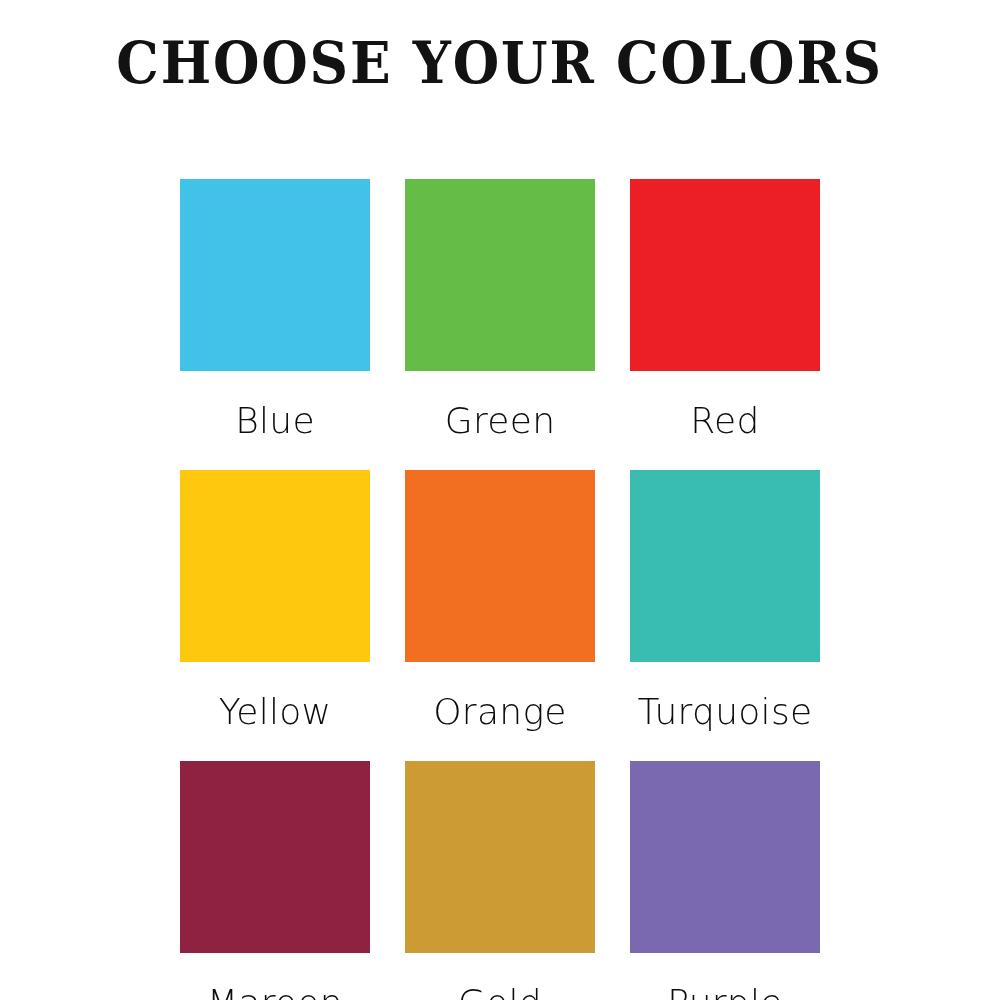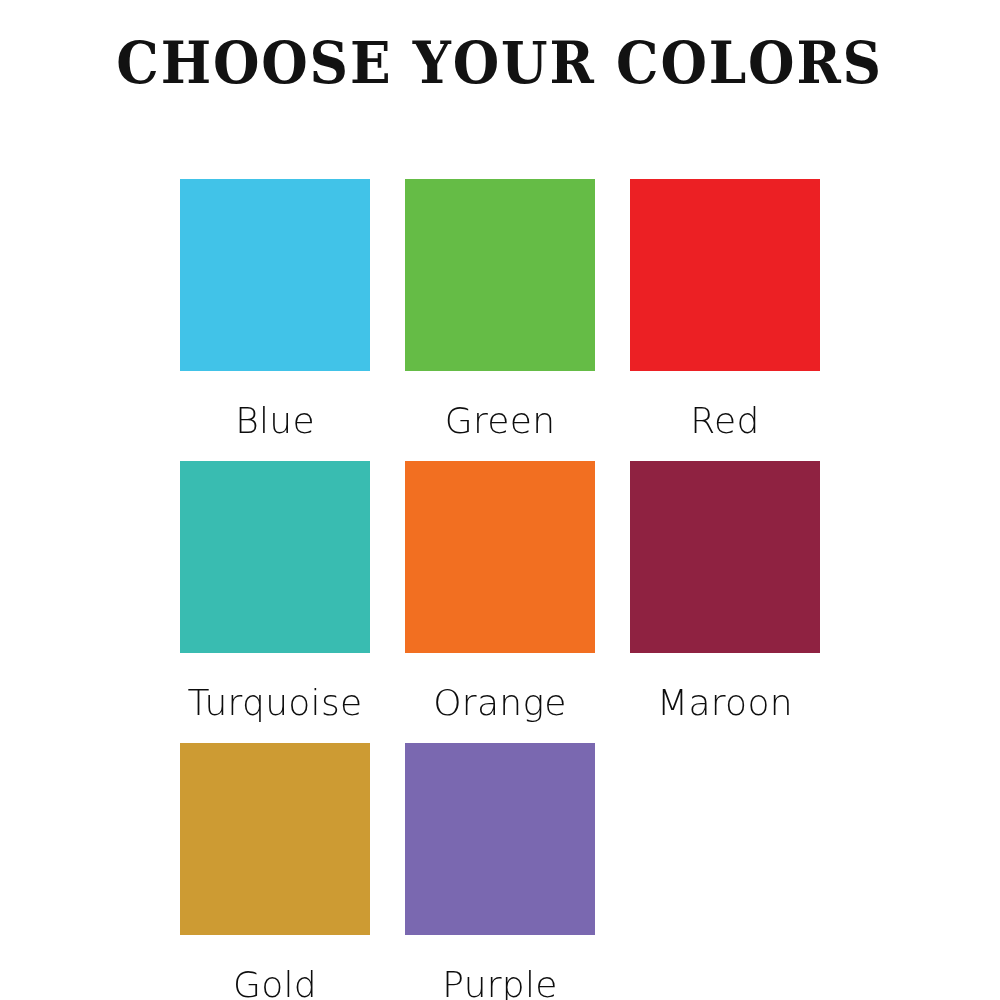--- a/index.html
+++ b/index.html
@@ -64,21 +64,21 @@
   }
 
   .swatch-label {
     font-family: "DejaVu Sans", sans-serif;
     font-weight: 300;
     font-size: 36px;
     line-height: 1;
     color: #0d0d0d;
     text-align: center;
     padding-top: 32px;
-    padding-bottom: 22px;
+    padding-bottom: 31px;
     letter-spacing: 0.3px;
     white-space: nowrap;
   }
 </style>
 </head>
 <body style="background-color: rgb(255, 255, 255);">
 
 <div class="poster">
 
   <h1 class="title">CHOOSE YOUR COLORS</h1>
@@ -93,29 +93,33 @@
     <div class="cell">
       <div class="swatch" style="background-color: rgb(101, 188, 70);"></div>
       <div class="swatch-label">Green</div>
     </div>
 
     <div class="cell">
       <div class="swatch" style="background-color: rgb(236, 32, 36);"></div>
       <div class="swatch-label">Red</div>
     </div>
 
-
     <div class="cell">
-      <div class="swatch" style="background-color: rgb(57, 188, 177);"></div>
-      <div class="swatch-label">Turquoise</div>
+      <div class="swatch" style="background-color: rgb(253, 200, 13);"></div>
+      <div class="swatch-label">Yellow</div>
     </div>
 
     <div class="cell">
       <div class="swatch" style="background-color: rgb(242, 111, 33);"></div>
       <div class="swatch-label">Orange</div>
+    </div>
+
+    <div class="cell">
+      <div class="swatch" style="background-color: rgb(57, 188, 177);"></div>
+      <div class="swatch-label">Turquoise</div>
     </div>
 
     <div class="cell">
       <div class="swatch" style="background-color: rgb(143, 34, 65);"></div>
       <div class="swatch-label">Maroon</div>
     </div>
 
     <div class="cell">
       <div class="swatch" style="background-color: rgb(205, 155, 51);"></div>
       <div class="swatch-label">Gold</div>

